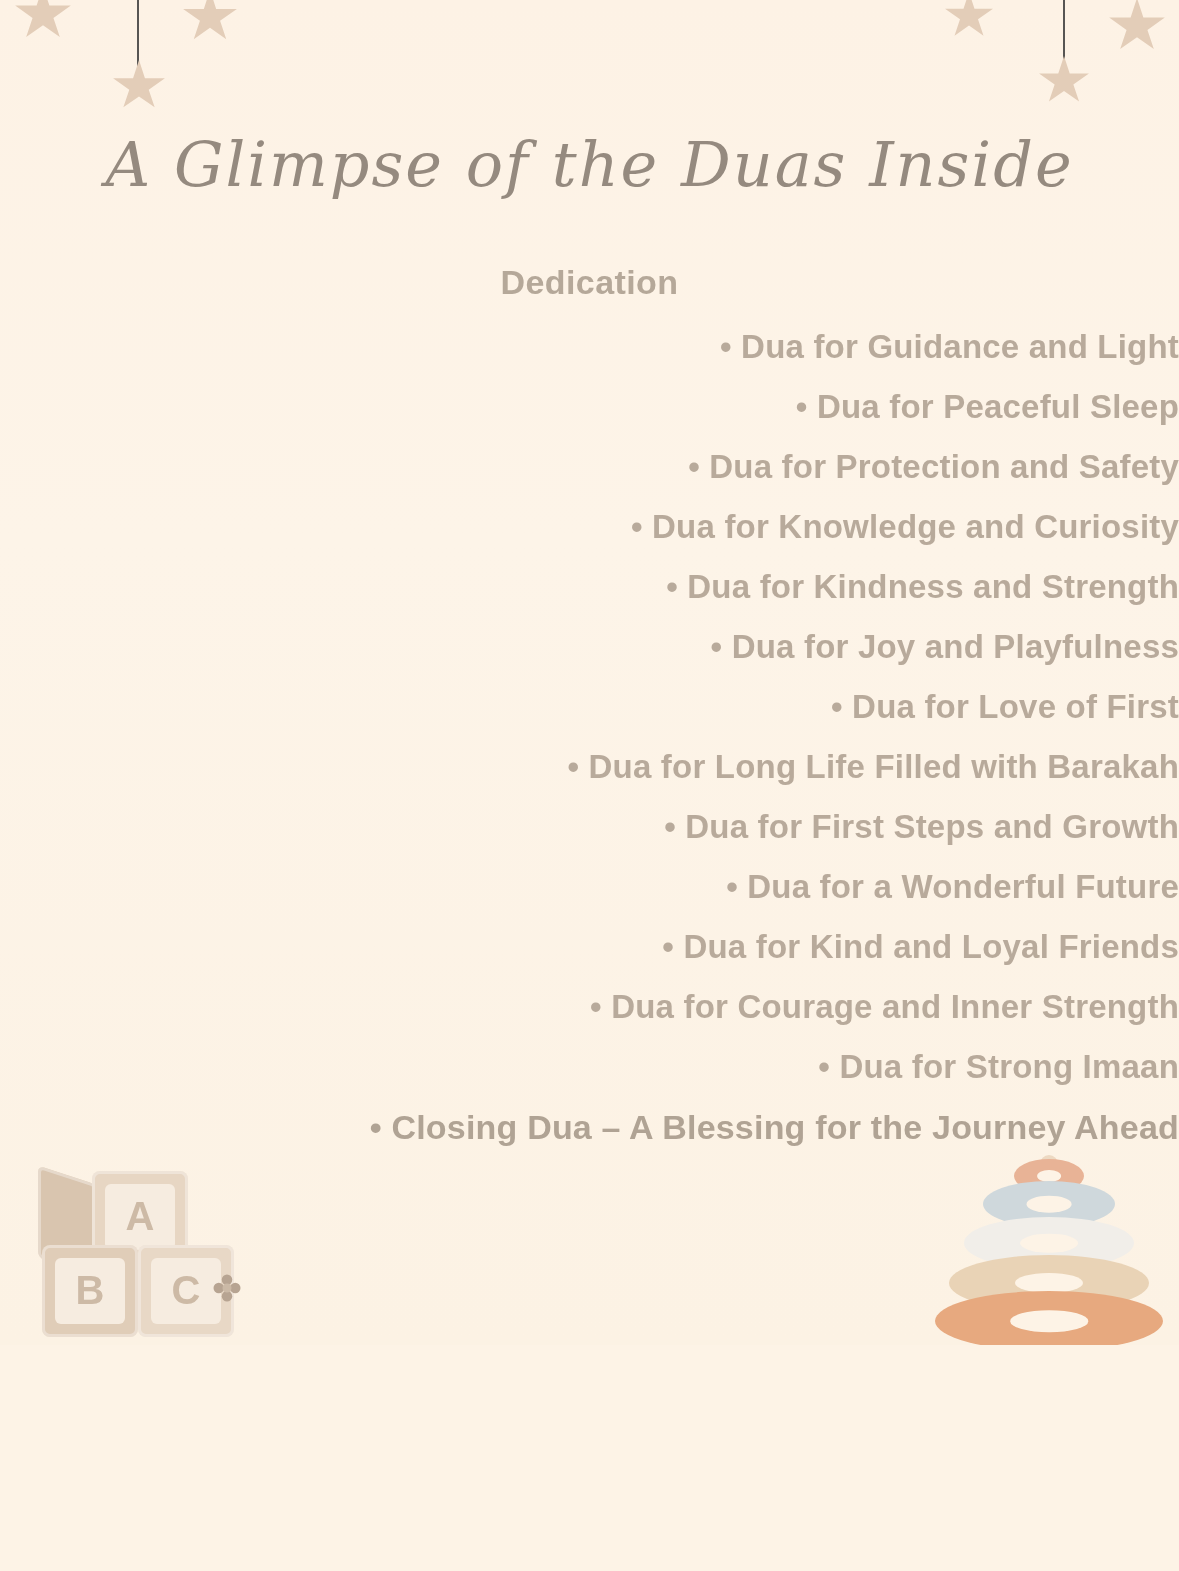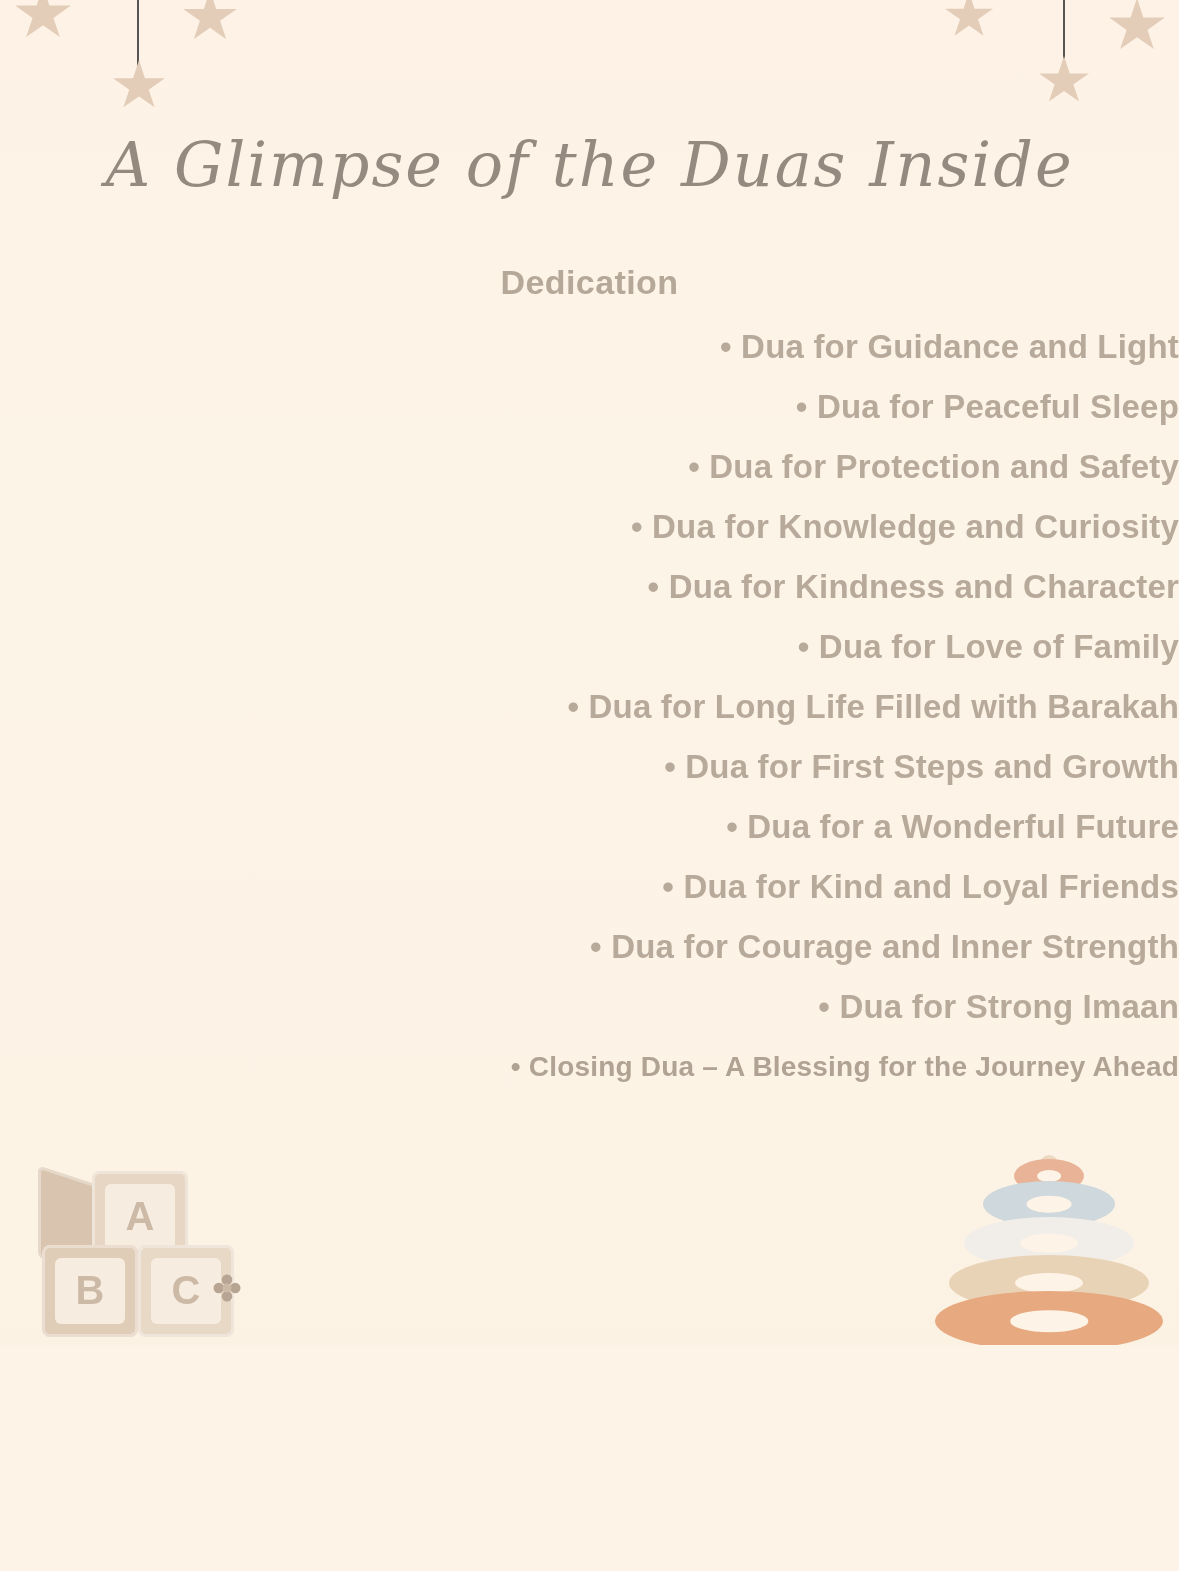--- a/index.html
+++ b/index.html
@@ -80,21 +80,21 @@
     font-family: "Liberation Sans", sans-serif;
     font-weight: bold;
     font-size: 33px;
     line-height: 60px;
     color: #b8aa9b;
     letter-spacing: 0.2px;
     white-space: nowrap;
     text-align: right;
   }
   .toc li.last {
-    font-size: 28px;
+    font-size: 34px;
     color: #b0a394;
   }
 
   
   .blocks {
     position: absolute;
     left: 34px;
     bottom: 0;
     width: 220px;
     height: 200px;
@@ -209,22 +209,23 @@
 
   <div class="title">A Glimpse of the Duas Inside</div>
 
   <div class="content">
     <p class="dedication">Dedication</p>
     <ul class="toc">
       <li>• Dua for Guidance and Light</li>
       <li>• Dua for Peaceful Sleep</li>
       <li>• Dua for Protection and Safety</li>
       <li>• Dua for Knowledge and Curiosity</li>
-      <li>• Dua for Kindness and Character</li>
-      <li>• Dua for Love of Family</li>
+      <li>• Dua for Kindness and Strength</li>
+      <li>• Dua for Joy and Playfulness</li>
+      <li>• Dua for Love of First</li>
       <li>• Dua for Long Life Filled with Barakah</li>
       <li>• Dua for First Steps and Growth</li>
       <li>• Dua for a Wonderful Future</li>
       <li>• Dua for Kind and Loyal Friends</li>
       <li>• Dua for Courage and Inner Strength</li>
       <li>• Dua for Strong Imaan</li>
       <li class="last">• Closing Dua – A Blessing for the Journey Ahead</li>
     </ul>
   </div>
 

